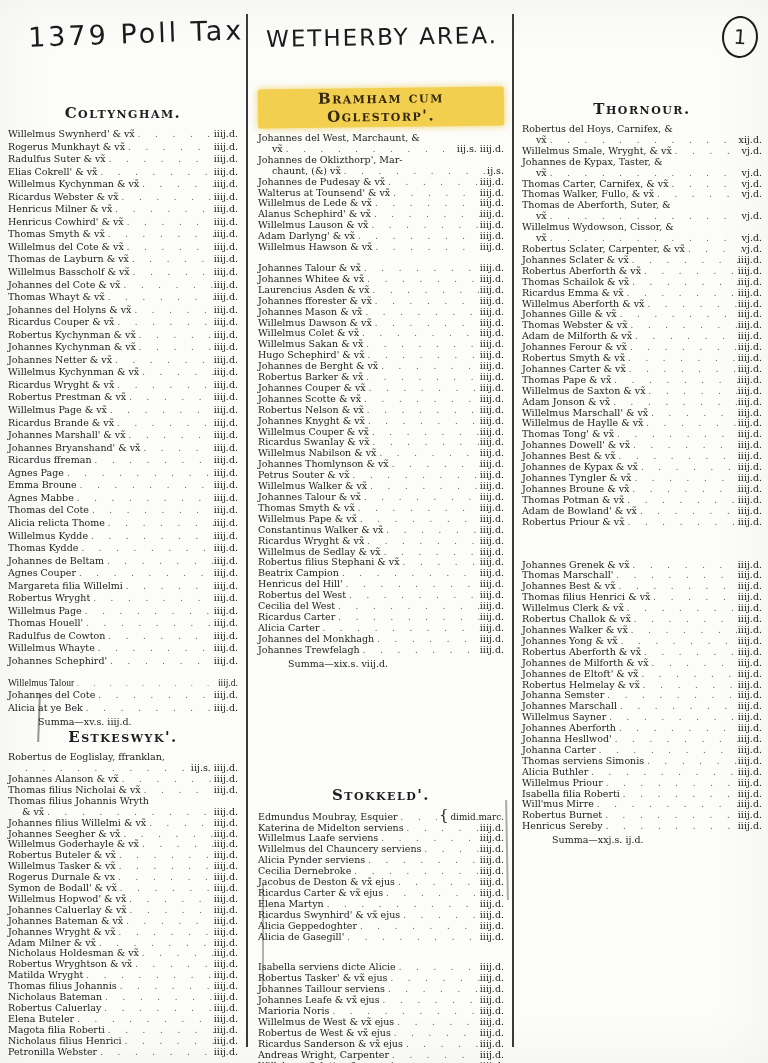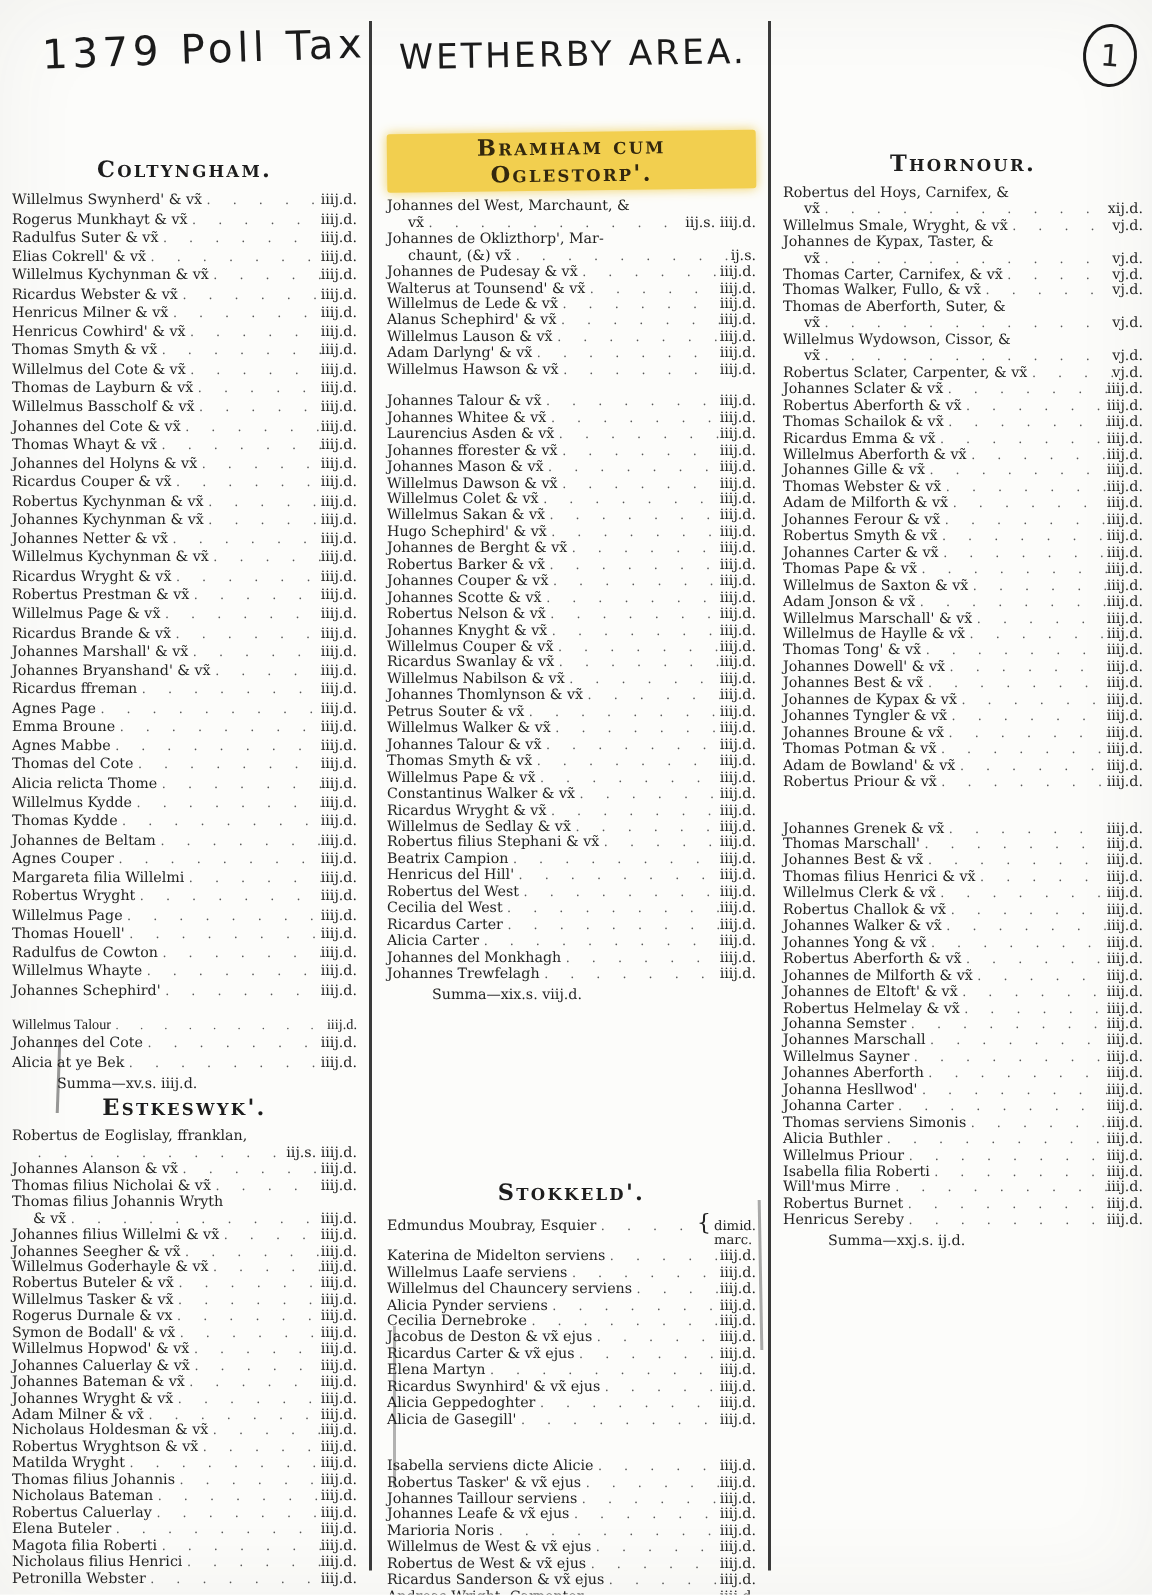--- a/index.html
+++ b/index.html
@@ -47,21 +47,21 @@
   }
   .row{display:flex;align-items:baseline;line-height:10.9px;white-space:nowrap;min-width:0;}
   #col0 .section:first-child .row{line-height:11.55px;}
   #col0 .section:nth-child(2){}
   #col1 .section:nth-child(2){margin-top:116px;}
   .name{flex:0 0 auto;}
   .name2{margin-left:14px;flex:0 0 auto;}
   .dots{flex:1 1 0;min-width:0;overflow:hidden;letter-spacing:6px;color:#555;padding:0 3px;font-size:8.5px;}
   .val{flex:0 0 auto;text-align:right;}
   .brace{font-size:15px;margin:0 2px;flex:0 0 auto;}
-  .vstack{display:flex;flex-direction:column;font-size:8.8px;line-height:9.6px;text-align:left;flex:0 0 auto;}
+  .vstack{display:flex;font-size:8.8px;line-height:9.6px;text-align:center;flex:0 0 auto;}
   .summa{margin-top:2px;padding-left:30px;line-height:12px;}
 </style>
 </head>
 <body>
 
 <div class="page">
   <div class="hw hw-title">1379 Poll Tax</div>
   <div class="hw hw-area">WETHERBY AREA.</div>
   <div class="page-circle">
     <span>1</span>
@@ -977,21 +977,21 @@
         <div class="row">
           <div class="name">Adam de Bowland' &amp; vx̃</div>
           <div class="dots">. . . . . . . . . . . . . . . . . . . . . . . . . . . . . . </div>
           <div class="val">iiij.d.</div>
         </div>
         <div class="row">
           <div class="name">Robertus Priour &amp; vx̃</div>
           <div class="dots">. . . . . . . . . . . . . . . . . . . . . . . . . . . . . . </div>
           <div class="val">iiij.d.</div>
         </div>
-        <div class="row" style="margin-top: 20px;">
+        <div class="row" style="margin-top: 32px;">
           <div class="name">Johannes Grenek &amp; vx̃</div>
           <div class="dots">. . . . . . . . . . . . . . . . . . . . . . . . . . . . . . </div>
           <div class="val">iiij.d.</div>
         </div>
         <div class="row">
           <div class="name">Thomas Marschall'</div>
           <div class="dots">. . . . . . . . . . . . . . . . . . . . . . . . . . . . . . </div>
           <div class="val">iiij.d.</div>
         </div>
         <div class="row">

